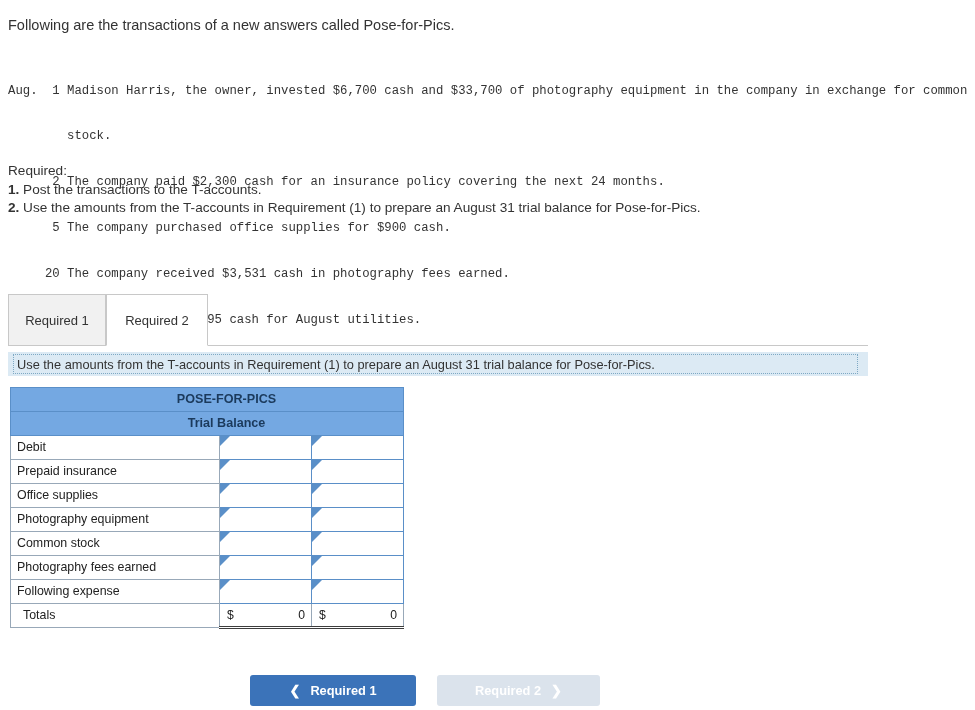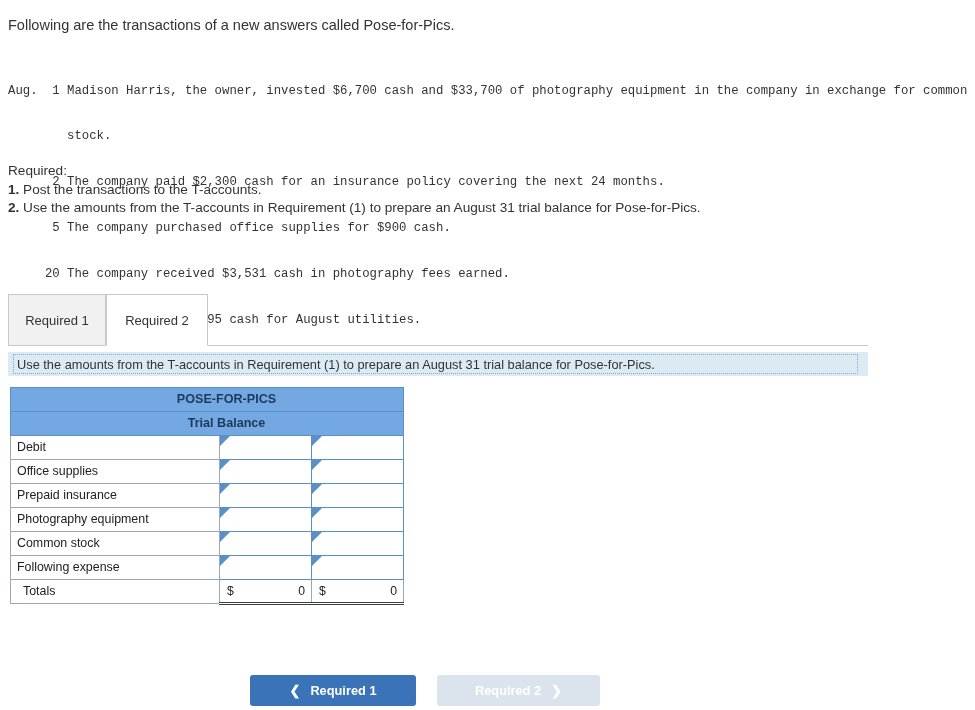--- a/index.html
+++ b/index.html
@@ -356,54 +356,65 @@
         <td class="cellbox">
             <span class="marker"></span>
             <span class="cellvalue"></span>
           </td>
         <td class="cellbox">
             <span class="marker"></span>
             <span class="cellvalue"></span>
           </td>
       </tr>
       <tr class="tb-row">
+        <td class="acct-name">Prepaid insurance</td>
+        <td class="cellbox">
+            <span class="marker"></span>
+            <span class="cellvalue"></span>
+          </td>
+        <td class="cellbox">
+            <span class="marker"></span>
+            <span class="cellvalue"></span>
+          </td>
+      </tr>
+      <tr class="tb-row">
         <td class="acct-name">Office supplies</td>
         <td class="cellbox">
             <span class="marker"></span>
             <span class="cellvalue"></span>
           </td>
         <td class="cellbox">
             <span class="marker"></span>
             <span class="cellvalue"></span>
           </td>
       </tr>
       <tr class="tb-row">
-        <td class="acct-name">Prepaid insurance</td>
-        <td class="cellbox">
-            <span class="marker"></span>
-            <span class="cellvalue"></span>
-          </td>
-        <td class="cellbox">
-            <span class="marker"></span>
-            <span class="cellvalue"></span>
-          </td>
-      </tr>
-      <tr class="tb-row">
         <td class="acct-name">Photography equipment</td>
         <td class="cellbox">
             <span class="marker"></span>
             <span class="cellvalue"></span>
           </td>
         <td class="cellbox">
             <span class="marker"></span>
             <span class="cellvalue"></span>
           </td>
       </tr>
       <tr class="tb-row">
         <td class="acct-name">Common stock</td>
+        <td class="cellbox">
+            <span class="marker"></span>
+            <span class="cellvalue"></span>
+          </td>
+        <td class="cellbox">
+            <span class="marker"></span>
+            <span class="cellvalue"></span>
+          </td>
+      </tr>
+      <tr class="tb-row">
+        <td class="acct-name">Photography fees earned</td>
         <td class="cellbox">
             <span class="marker"></span>
             <span class="cellvalue"></span>
           </td>
         <td class="cellbox">
             <span class="marker"></span>
             <span class="cellvalue"></span>
           </td>
       </tr>
       <tr class="tb-row">

